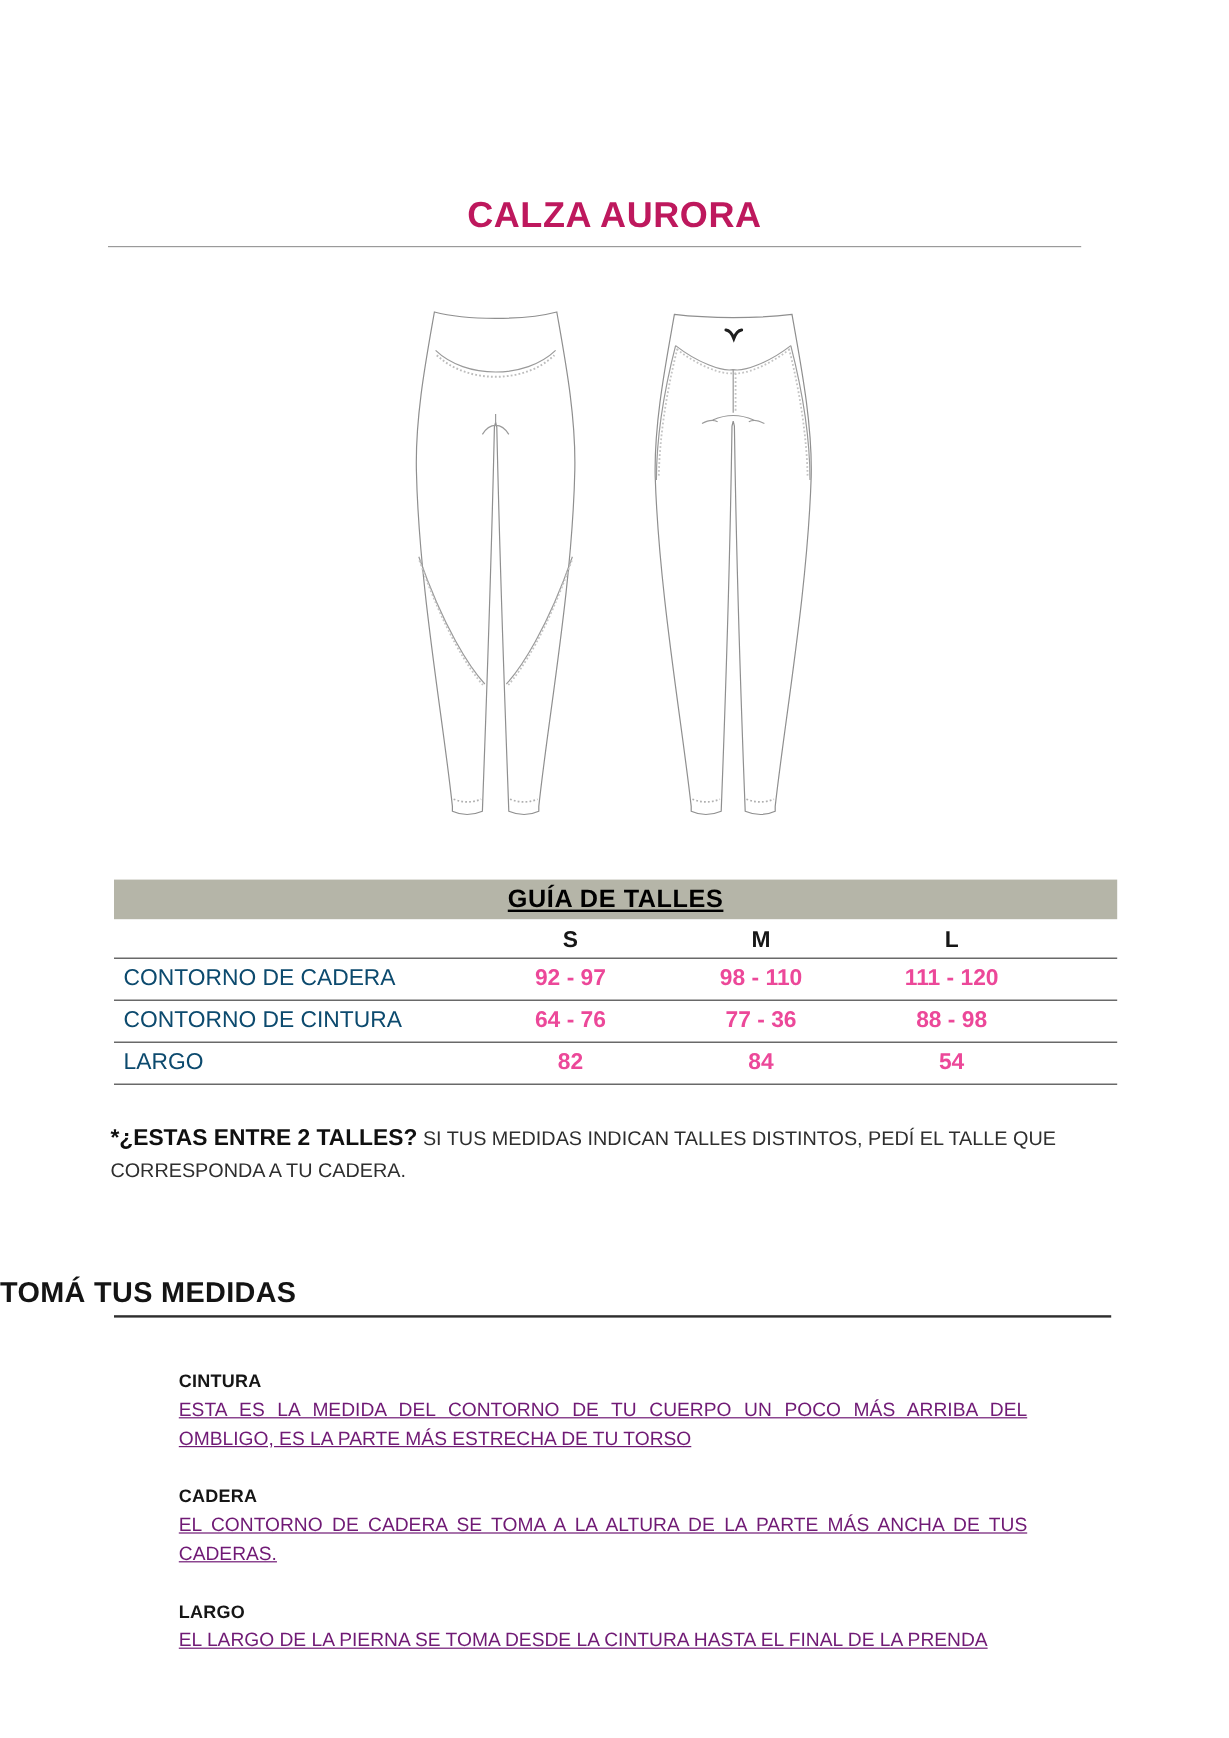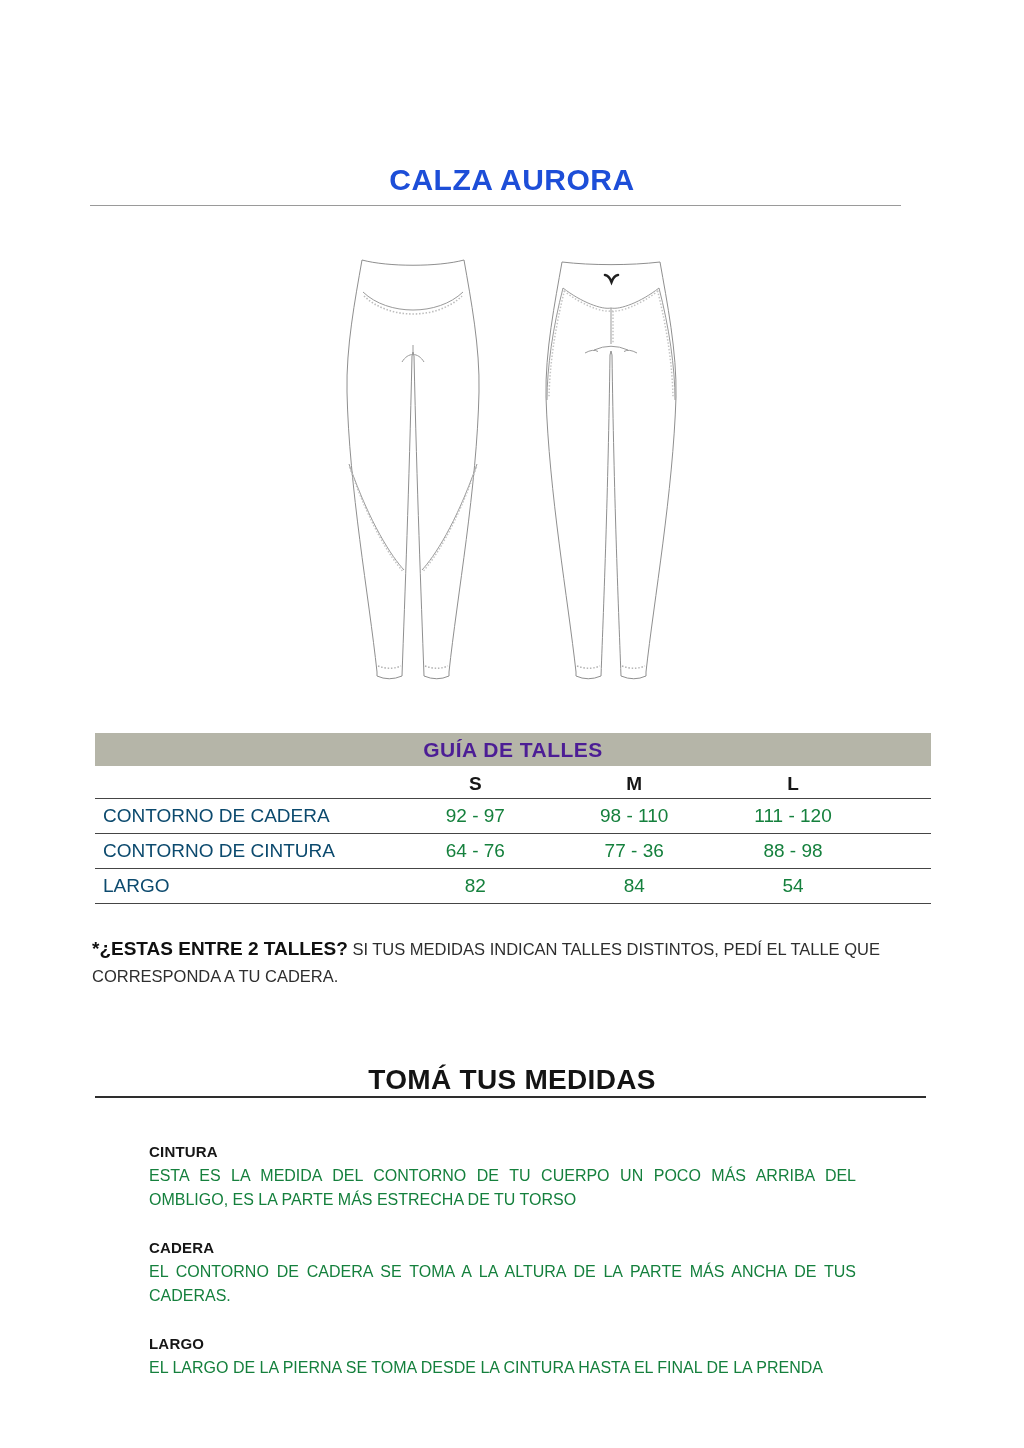--- a/index.html
+++ b/index.html
@@ -8,79 +8,79 @@
     width:1024px; height:1448px; position:relative;
     font-family:"Liberation Sans", sans-serif;
     color:#1c1c1c;
   }
   .page { position:absolute; inset:0; background:#fff; }
 
   
   .title {
     position:absolute; top:163px; left:0; width:100%;
     text-align:center; font-size:30px; font-weight:700;
-    letter-spacing:0.5px; color:#1d4ed8;
+    letter-spacing:0.5px; color:#be185d;
   }
   .title-rule {
     position:absolute; top:205px; left:90px; width:811px; height:1px;
     background:#9a9a9a;
   }
 
   
   .drawings {
     position:absolute; top:252px; left:0; width:100%;
     display:flex; justify-content:center; gap:48px;
   }
   .drawings svg { display:block; }
 
   
   .guide-bar {
     position:absolute; top:733px; left:95px; width:836px; height:33px;
-    background:#b5b5a8; color:#4c1d95; font-size:21px; font-weight:700;
-    text-align:center; line-height:33px; letter-spacing:0.5px;
+    background:#b5b5a8; color:#000000; font-size:21px; font-weight:700;
+    text-align:center; line-height:33px; letter-spacing:0.5px;text-decoration:underline;
   }
   .size-table {
     position:absolute; top:770px; left:95px; width:836px;
     font-size:19px;
   }
   .size-table .trow { display:flex; align-items:center; }
   .size-table .head-row { height:29px; border-bottom:1.5px solid #454545; }
   .size-table .data-row { height:35px; border-bottom:1.5px solid #454545; }
   .cell-label { width:36%; padding-left:8px; font-weight:400; color:#0c4a6e; }
-  .cell-val { width:19%; text-align:center; font-weight:400; color:#15803d; }
+  .cell-val { width:19%; text-align:center; font-weight:700; color:#ec4899; }
   .cell-size { width:19%; text-align:center; font-weight:700; color:#161616; }
   .cell-spacer { width:7%; }
 
   
   .note {
     position:absolute; top:911px; left:92px; width:846px;
     font-size:16.5px; line-height:1.5; color:#2e2e2e;margin-top:24px;
   }
   .note .note-bold { font-size:19px; font-weight:700; color:#101010; }
 
   
   .measures-title {
     position:absolute; top:1064px; left:0; width:100%;
-    text-align:center; font-size:28px; font-weight:700; color:#141414;
+    text-align:left; font-size:24px; font-weight:700; color:#141414;
     letter-spacing:0.3px;
   }
   .measures-rule {
     position:absolute; top:1096px; left:95px; width:831px; height:2px;
     background:#2e2e2e;
   }
   .instructions {
     position:absolute; top:1143px; left:149px; width:707px;
   }
   .instr-item { margin-bottom:27px; }
   .instr-heading {
     font-size:15px; font-weight:700; color:#161616; margin-bottom:4px;
     letter-spacing:0.2px;
   }
   .instr-text {
-    font-size:16px; color:#15803d; line-height:1.5; text-align:justify;
+    font-size:16px; color:#701a75; line-height:1.5; text-align:justify;text-decoration:underline;
   }
   .instr-item:last-child .instr-text { text-align:left; }
 </style>
 </head>
 <body>
 
 <div class="page">
 
   <div class="title">CALZA AURORA</div>
   <div class="title-rule"></div>

